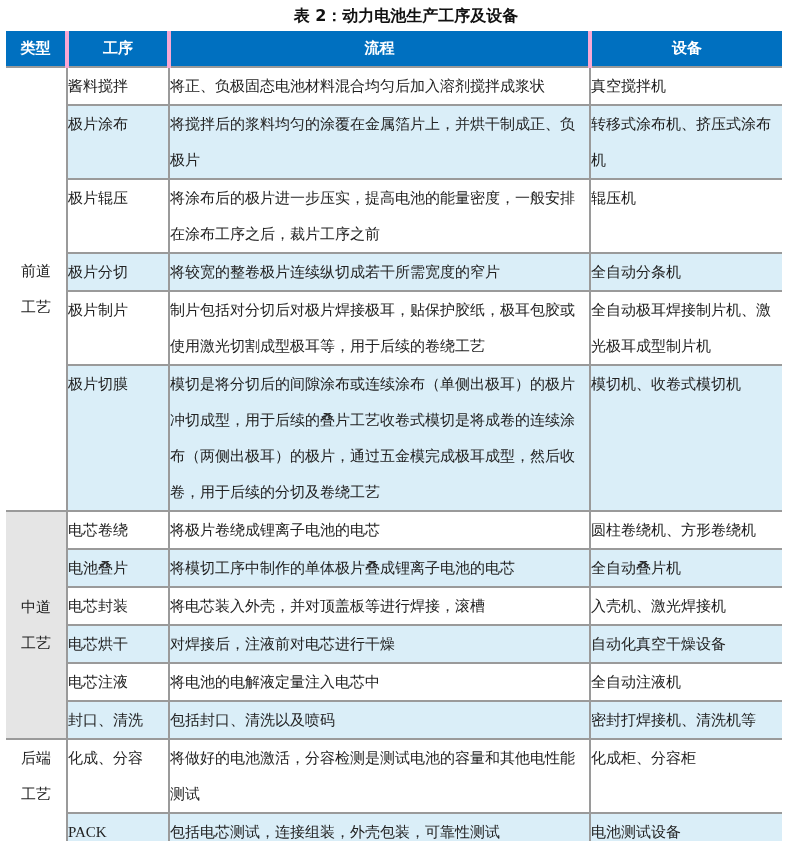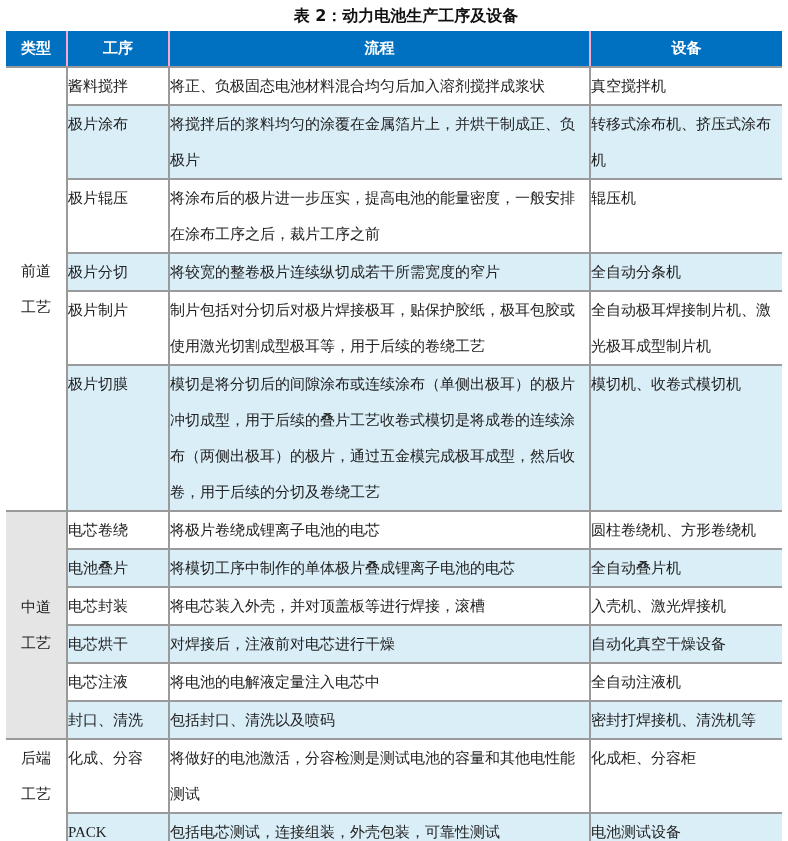--- a/index.html
+++ b/index.html
@@ -6,21 +6,21 @@
   body { width: 788px; height: 841px; position: relative; overflow: hidden;
          font-family: "DejaVu Serif", "Liberation Serif", serif; color: #222; }
   .title { position: absolute; top: 5px; left: 12px; width: 788px; text-align: center;
            font-family: "DejaVu Sans", "Liberation Sans", sans-serif; font-weight: bold;
            font-size: 16px; line-height: 22px; color: #111; }
   table { position: absolute; top: 31px; left: 6px; width: 776px; border-collapse: collapse;
           table-layout: fixed; font-size: 15px; }
   col.c1 { width: 61px; } col.c2 { width: 102px; } col.c3 { width: 421px; } col.c4 { width: 192px; }
   th { background: #0070C0; color: #ffffff; height: 35px; padding: 0;
        font-family: "DejaVu Sans", "Liberation Sans", sans-serif; font-weight: bold; font-size: 15px;
-       border-left: 2px solid #f9a8d4; border-right: 1px solid #9a9a9a; border-bottom: 2px solid #9a9a9a; }
+       border-left: 4px solid #f9a8d4; border-right: 1px solid #9a9a9a; border-bottom: 2px solid #9a9a9a; }
   th:first-child { border-left: none; }
   th:last-child { border-right: none; }
   td { vertical-align: top; padding: 6px 8px 0 0; line-height: 36px; border: 2px solid #9a9a9a;
        box-sizing: border-box; }
   td .txt { display: block; margin-top: -6px; }
   td.type { border-left: none; text-align: center; vertical-align: middle; padding: 16px 4px; line-height: 36px; }
   td.equip { border-right: none; }
   tr.blue td { background: #DAEEF8; }
   tr td.type.white { background: #ffffff; }
   tr td.type.blue { background: #e5e5e5; }

